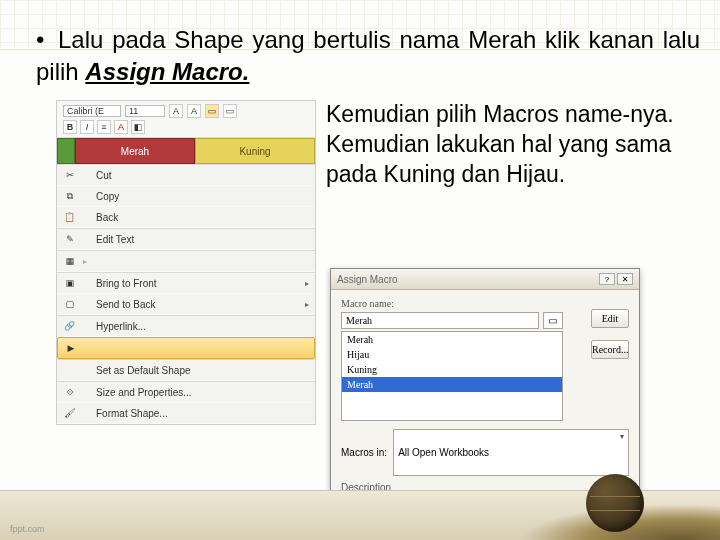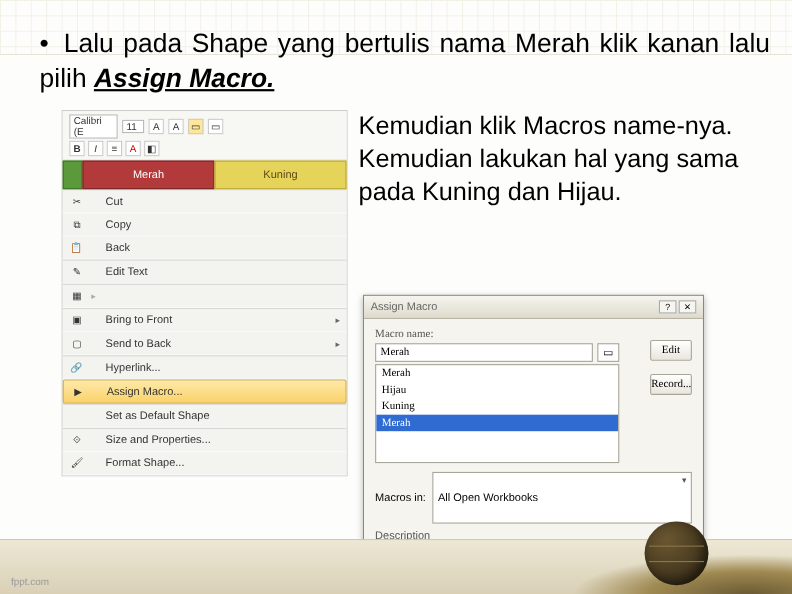--- a/index.html
+++ b/index.html
@@ -132,22 +132,22 @@
 
 <div class="bullet1">
   <span class="dot">•</span><span>Lalu pada Shape yang bertulis nama Merah klik kanan lalu pilih </span><span class="emph">Assign Macro.</span>
 </div>
 
 <div class="content-row">
 
   <div class="shot1">
     <div class="mini-toolbar">
       <div class="r1">
-        <span class="fontbox" style="width:44px">Calibri (E</span>
-        <span class="fontbox" style="width:20px">11</span>
+        <span class="fontbox" style="width:58px">Calibri (E</span>
+        <span class="fontbox" style="width:40px">11</span>
         <span class="tbtn">A</span>
         <span class="tbtn">A</span>
         <span class="tbtn" style="background:#ffe79a">▭</span>
         <span class="tbtn">▭</span>
       </div>
       <div class="r2">
         <span class="tbtn" style="font-weight:bold">B</span>
         <span class="tbtn" style="font-style:italic">I</span>
         <span class="tbtn">≡</span>
         <span class="tbtn" style="color:#c00">A</span>
@@ -189,38 +189,37 @@
         <span class="ctx-icon">▢</span>
         <span class="ctx-label">Send to Back</span>
         <span class="ctx-arrow">▸</span>
       </div>
       <div class="ctx-item sep">
         <span class="ctx-icon">🔗</span>
         <span class="ctx-label">Hyperlink...</span>
       </div>
       <div class="ctx-item hov">
         <span class="ctx-icon">▶</span>
-        <span class="ctx-label">Assign Macro...</span>
       </div>
       <div class="ctx-item sep">
         <span class="ctx-icon"></span>
         <span class="ctx-label">Set as Default Shape</span>
       </div>
       <div class="ctx-item sep">
         <span class="ctx-icon">⟐</span>
         <span class="ctx-label">Size and Properties...</span>
       </div>
       <div class="ctx-item">
         <span class="ctx-icon">🖌</span>
         <span class="ctx-label">Format Shape...</span>
       </div>
     </div>
   </div>
 
-  <div class="col-right">Kemudian klik Macros name-nya. Kemudian lakukan hal yang sama pada Kuning dan Hijau.</div>
+  <div class="col-right">Kemudian pilih Macros name-nya. Kemudian lakukan hal yang sama pada Kuning dan Hijau.</div>
 </div>
 
 <div class="shot2">
   <div class="titlebar">
     <span class="t">Assign Macro</span>
     <span class="winbtn">?</span>
     <span class="winbtn">✕</span>
   </div>
   <div class="dlg-body">
     <div class="dlg-main">

